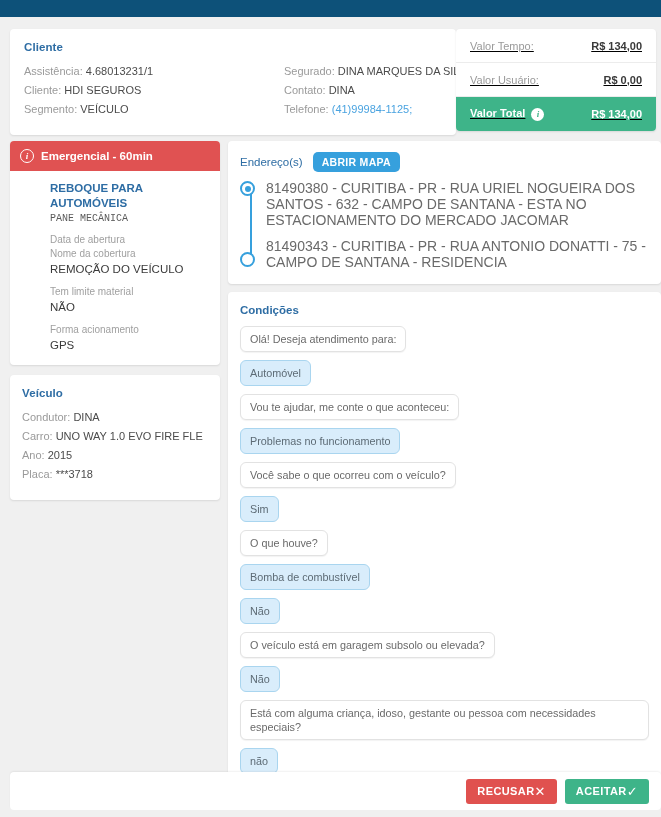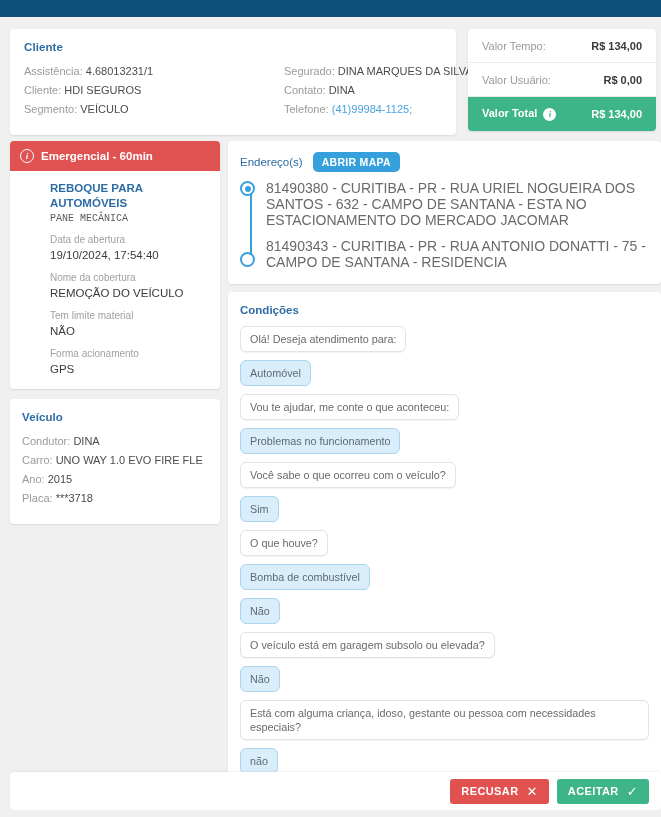--- a/index.html
+++ b/index.html
@@ -16,21 +16,21 @@
     height: 17px;
     background: #0d5179;
     width: 100%;
   }
 
   
   .top-row {
     display: flex;
     align-items: flex-start;
     padding: 12px 5px 0 10px;
-    gap: 12px;
+    gap: 0;
   }
   .card {
     background: #fff;
     border-radius: 4px;
     box-shadow: 0 1px 2px rgba(0,0,0,.10);
   }
   .client-card {
     width: 446px;
     min-height: 106px;
     padding: 12px 14px 14px 14px;
@@ -56,20 +56,21 @@
   .kv .val { color: #4b4b4b; }
   .kv .lnk { color: #4aa3e0; }
 
   
   .values-card {
     width: 205px;
     overflow: hidden;
     border-radius: 4px;
     background: #fff;
     box-shadow: 0 1px 2px rgba(0,0,0,.10);
+    text-decoration: underline;
   }
   .val-row {
     display: flex;
     justify-content: space-between;
     align-items: center;
     padding: 0 14px;
     height: 34px;
     font-size: 11px;
     border-bottom: 1px solid #ececec;
   }
@@ -302,21 +303,20 @@
   .btn {
     border: none;
     border-radius: 3px;
     color: #fff;
     font-size: 11px;
     font-weight: bold;
     letter-spacing: .4px;
     padding: 6px 11px;
     display: inline-flex;
     align-items: center;
-    gap: 8px;
     cursor: pointer;
     font-family: "Liberation Sans", sans-serif;
   }
   .btn.refuse { background: #e0514f; }
   .btn.accept { background: #3eb489; }
   .btn .gl { font-size: 13px; font-weight: normal; line-height: 1; }
 </style>
 </head>
 <body>
 
@@ -384,21 +384,20 @@
       <div class="emerg-card">
         <div class="emerg-head">
           <span class="i-circle">i</span>
           <span>Emergencial - 60min</span>
         </div>
         <div class="emerg-body">
           <div class="svc-title">REBOQUE PARA AUTOMÓVEIS</div>
           <div class="svc-sub">PANE MECÂNICA</div>
 
           <div class="field-lbl">Data de abertura</div>
-          <div class="field-val">19/10/2024, 17:54:40</div>
 
           <div class="field-lbl">Nome da cobertura</div>
           <div class="field-val">REMOÇÃO DO VEÍCULO</div>
 
           <div class="field-lbl">Tem limite material</div>
           <div class="field-val">NÃO</div>
 
           <div class="field-lbl">Forma acionamento</div>
           <div class="field-val last">GPS</div>
         </div>

